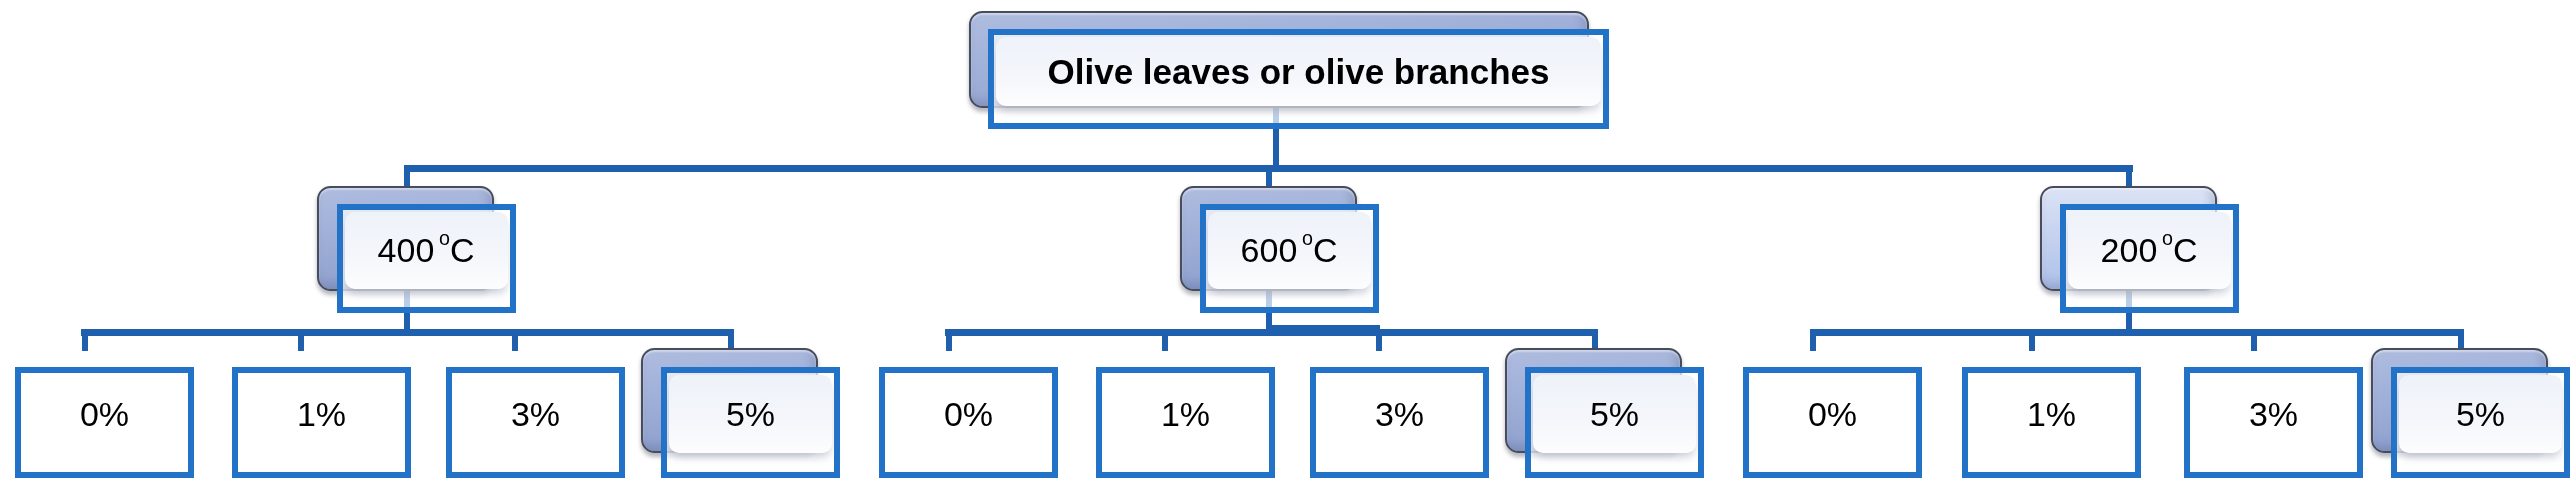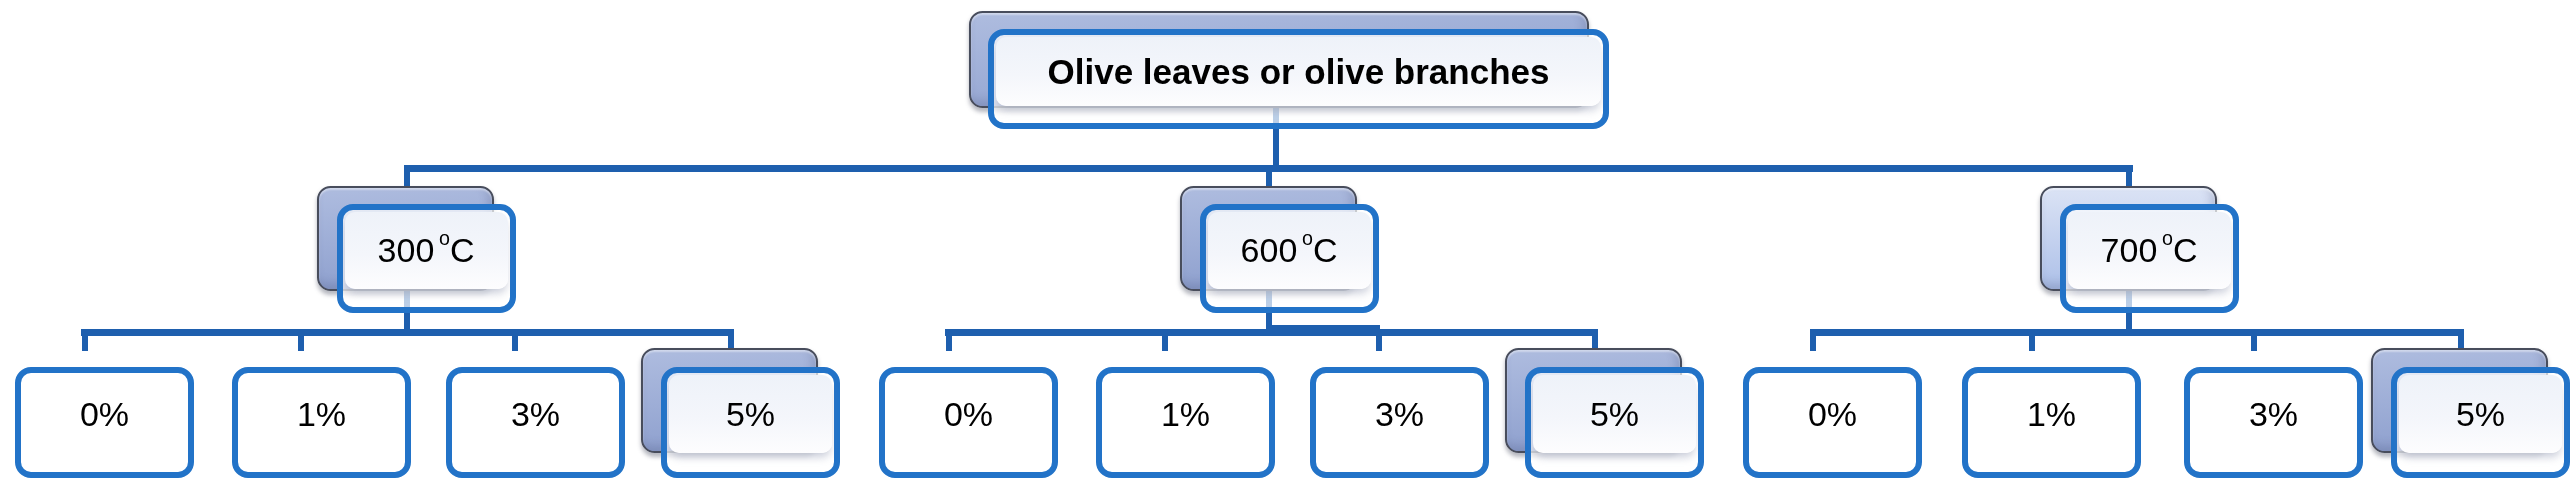--- a/index.html
+++ b/index.html
@@ -23,21 +23,21 @@
     border-radius:13.5px;
     background:linear-gradient(175deg, var(--back-top,#aebcdf) 0%, var(--back-mid,#9dadd6) 50%, var(--back-bottom,#8b9dcc) 100%);
     box-shadow:0 3.4px 4.7px rgba(70,76,96,0.40), inset 0 2px 2px rgba(255,255,255,0.45), inset -4px -5.4px 9.5px rgba(60,70,110,0.22);
   }
   .back.light{
     background:linear-gradient(180deg, var(--back-light-top,#dbe3f5) 0%, var(--back-light-bottom,#adc0e8) 100%);
   }
   .front{
     position:absolute;z-index:2;
     border:6px solid var(--node-border,#2273c8);
-    border-radius:16px;
+    border-radius:0;
     background:rgba(255,255,255,0.70);
   }
   .front .fill{
     position:absolute;left:2px;right:2px;top:2px;bottom:19%;
     border-radius:10px;
     background:linear-gradient(180deg, var(--front-top,#eef2f9) 0%, #f4f6fb 55%, var(--front-bottom,#fdfdfe) 100%);
     box-shadow:0 6px 8px -2.7px rgba(120,130,160,0.40);
   }
   .front.plain{background:#ffffff;}
   .front.plain .fill{background:#ffffff;box-shadow:none;}
@@ -89,21 +89,21 @@
       <div class="fill"></div>
       <div class="label big">Olive leaves or olive branches</div>
     </div>
   </div>
 
   <div class="node" style="left:317px;top:186px;width:198px;height:128px">
     <div class="back" style="width:173px;height:101px"></div>
     <div class="front" style="left:19.6px;top:18px;width:167px;height:97px">
       <div class="fill"></div>
       <div class="label">
-          <span>300</span>
+          <span>400</span>
           <sup>o</sup>
           <span>C</span>
         </div>
     </div>
   </div>
 
   <div class="node" style="left:1180px;top:186px;width:198px;height:128px">
     <div class="back" style="width:173px;height:101px"></div>
     <div class="front" style="left:19.6px;top:18px;width:167px;height:97px">
       <div class="fill"></div>
@@ -113,21 +113,21 @@
           <span>C</span>
         </div>
     </div>
   </div>
 
   <div class="node" style="left:2040px;top:186px;width:198px;height:128px">
     <div class="back light" style="width:173px;height:101px"></div>
     <div class="front" style="left:19.6px;top:18px;width:167px;height:97px">
       <div class="fill"></div>
       <div class="label">
-          <span>700</span>
+          <span>200</span>
           <sup>o</sup>
           <span>C</span>
         </div>
     </div>
   </div>
 
   <div class="node" style="left:15px;top:367px;width:179px;height:111px">
     <div class="front plain" style="left:0;top:0;width:167px;height:99px">
       <div class="fill"></div>
       <div class="label">0%</div>

